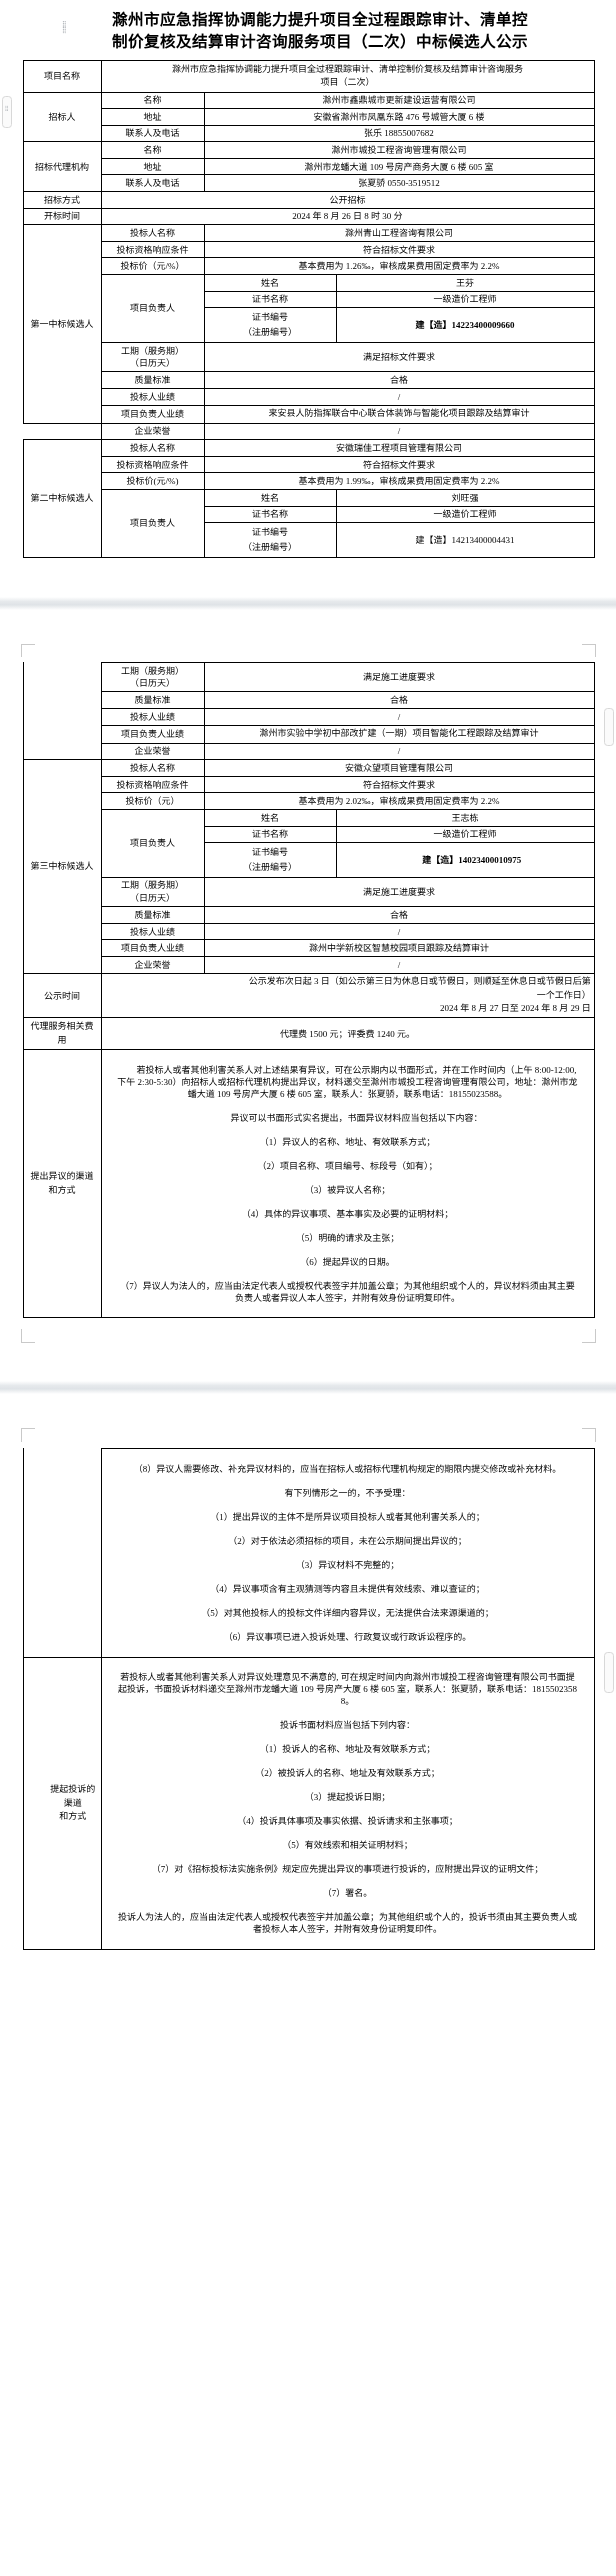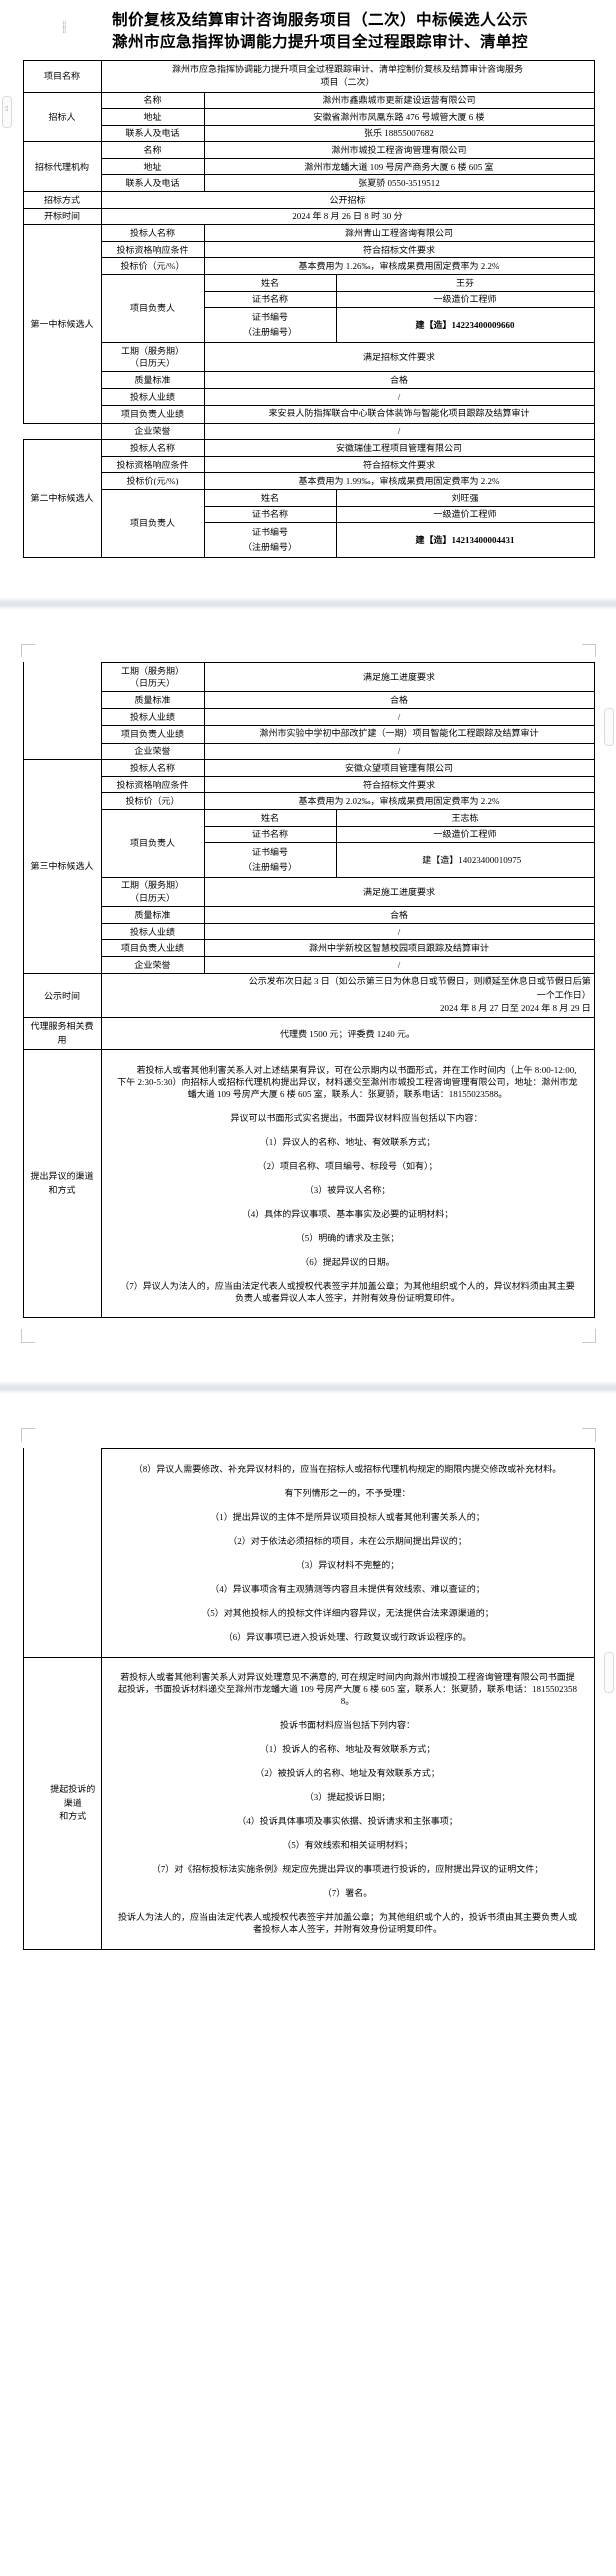--- a/index.html
+++ b/index.html
@@ -100,22 +100,22 @@
 <body>
 
 <div class="page" id="page1">
   <div class="rail-left" style="top:96px;height:30px;">
     <div class="grip" style="top:9px;">⣿</div>
   </div>
 
   <div style="position:absolute;left:62px;top:21.4px;font-size:6.2px;line-height:5.3px;color:#8d939a;letter-spacing:0.9px;">⣿<br>⣿</div>
 
   <div class="doc-title">
+    <div>滁州市应急指挥协调能力提升项目全过程跟踪审计、清单控</div>
     <div>制价复核及结算审计咨询服务项目（二次）中标候选人公示</div>
-    <div>滁州市应急指挥协调能力提升项目全过程跟踪审计、清单控</div>
   </div>
 
   <table class="main">
     <colgroup>
       <col class="col-a">
         <col class="col-b">
         <col class="col-c">
         <col>
     </colgroup>
     <tbody>
@@ -238,21 +238,21 @@
       </tr>
       <tr>
         <td>证书名称</td>
         <td>一级造价工程师</td>
       </tr>
       <tr>
         <td style="line-height:15px;">
           <span>证书编号</span><br>
           <span>（注册编号）</span>
         </td>
-        <td style="font-weight:bold;margin-left:42px;">建【造】14213400004431</td>
+        <td style="font-weight:normal;margin-left:42px;">建【造】14213400004431</td>
       </tr>
     </tbody>
   </table>
   <div style="height:12.5px;"></div>
 </div>
 
 <div class="page-gap"></div>
 <div class="page-sep"></div>
 <div class="page-gap"></div>
 
@@ -316,21 +316,21 @@
       </tr>
       <tr>
         <td>证书名称</td>
         <td>一级造价工程师</td>
       </tr>
       <tr>
         <td style="line-height:15px;">
           <span>证书编号</span><br>
           <span>（注册编号）</span>
         </td>
-        <td style="font-weight:normal;padding-left:16px;">建【造】14023400010975</td>
+        <td style="font-weight:bold;padding-left:16px;">建【造】14023400010975</td>
       </tr>
       <tr>
         <td style="line-height:12.5px;">
           <span>工期（服务期）</span><br>
           <span>（日历天）</span>
         </td>
         <td colspan="2">满足施工进度要求</td>
       </tr>
       <tr>
         <td>质量标准</td>

